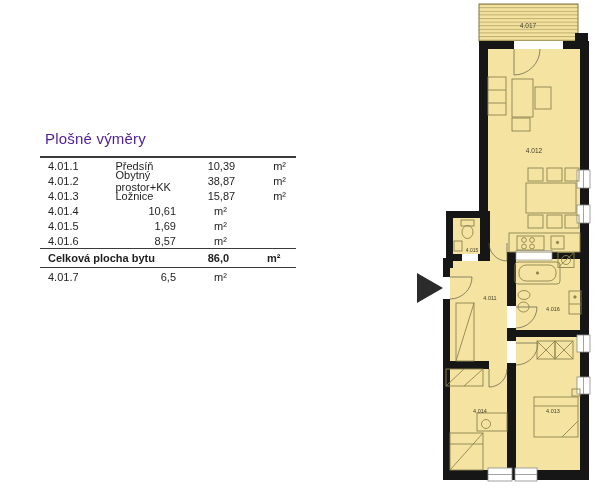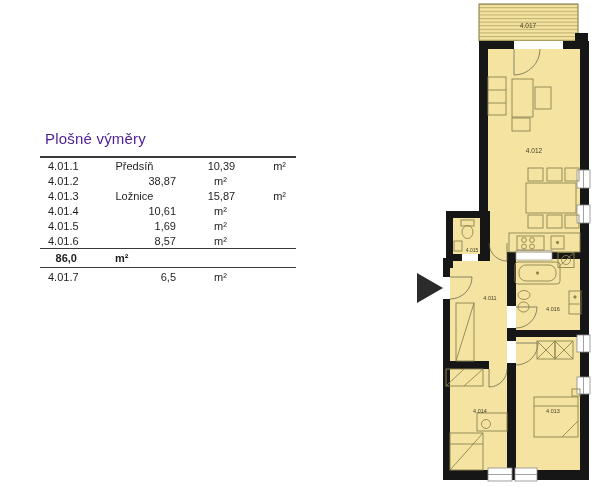--- a/index.html
+++ b/index.html
@@ -27,20 +27,21 @@
   <div class="areas-title">Plošné výměry</div>
   <div class="tbl">
     <div class="arow">
       <span class="c-code">4.01.1</span>
       <span class="c-name">Předsíň</span>
       <span class="c-val">10,39</span>
       <span class="c-unit">m²</span>
     </div>
     <div class="arow">
       <span class="c-code">4.01.2</span>
+      <span class="c-name">Obytný prostor+KK</span>
       <span class="c-val">38,87</span>
       <span class="c-unit">m²</span>
     </div>
     <div class="arow">
       <span class="c-code">4.01.3</span>
       <span class="c-name">Ložnice</span>
       <span class="c-val">15,87</span>
       <span class="c-unit">m²</span>
     </div>
     <div class="arow">
@@ -52,20 +53,21 @@
       <span class="c-code">4.01.5</span>
       <span class="c-val">1,69</span>
       <span class="c-unit">m²</span>
     </div>
     <div class="arow">
       <span class="c-code">4.01.6</span>
       <span class="c-val">8,57</span>
       <span class="c-unit">m²</span>
     </div>
     <div class="arow total-row">
+      <span class="c-code" style="width:167px">Celková plocha bytu</span>
       <span class="c-val">86,0</span>
       <span class="c-unit">m²</span>
     </div>
     <div class="arow extra-row">
       <span class="c-code">4.01.7</span>
       <span class="c-val">6,5</span>
       <span class="c-unit">m²</span>
     </div>
   </div>
 </div>

